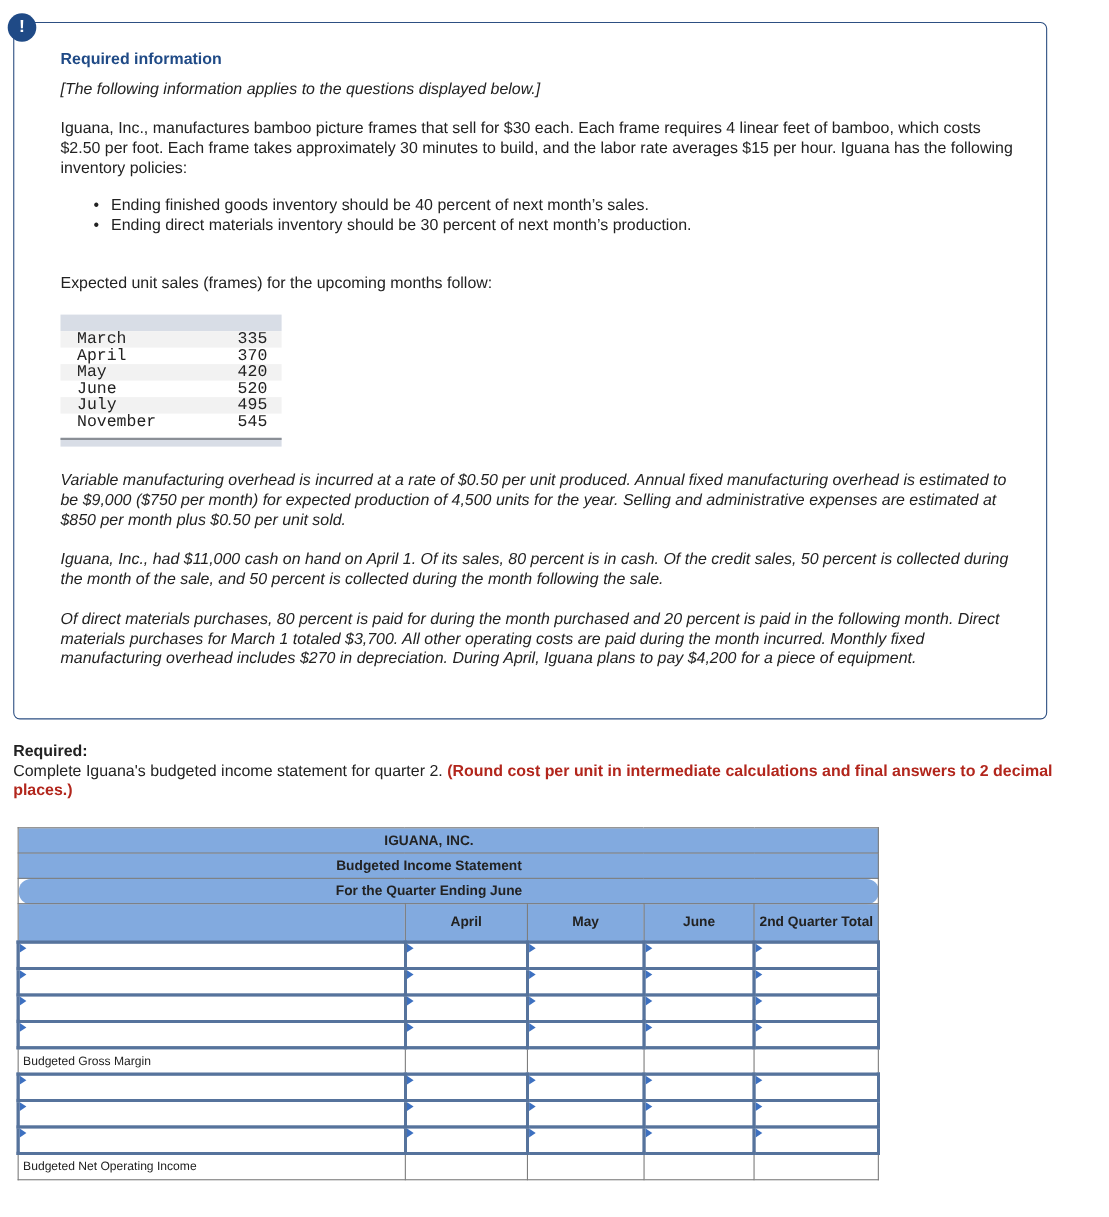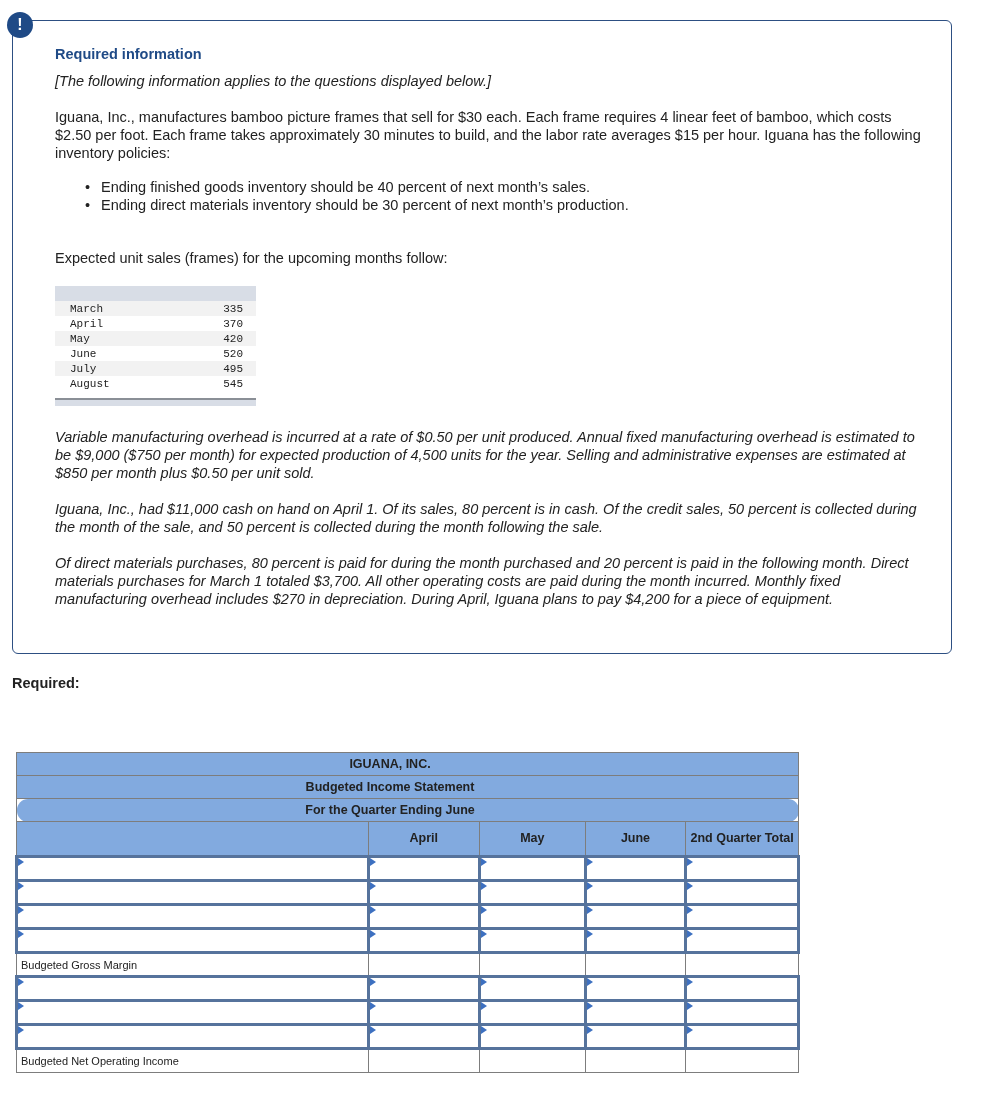--- a/index.html
+++ b/index.html
@@ -32,21 +32,21 @@
     ul.policies { margin-top: 16px; margin-left: 46px; list-style: none; }
     ul.policies li { line-height: 18px; position: relative; padding-left: 0; }
     ul.policies li::before {
       content: "•"; position: absolute; left: -16px; top: 0;
     }
     .sales-intro { position: absolute; left: 42px; top: 229px; }
     .sales-table {
       position: absolute; left: 42px; top: 265px;
       width: 201px;
       font-family: "Liberation Mono", monospace;
-      font-size: 11px;
+      font-size: 15px;
       color: #222;
     }
     .sales-head { height: 15px; background: #d8dde6; }
     .sales-row { display: flex; height: 15px; align-items: center; }
     .sales-row:nth-child(odd) { background: #f2f2f2; }
     .sales-row .m { width: 148px; padding-left: 15px; }
     .sales-row .v { width: 40px; text-align: right; }
     .sales-foot { height: 8px; margin-top: 7px; border-top: 2px solid #8a8f96; background: #d8dde6; }
     .para-block { position: absolute; left: 42px; width: 870px; line-height: 18px; font-style: italic; }
 
@@ -120,34 +120,38 @@
         </div>
       <div class="sales-row">
           <span class="m">June</span>
           <span class="v">520</span>
         </div>
       <div class="sales-row">
           <span class="m">July</span>
           <span class="v">495</span>
         </div>
       <div class="sales-row">
-          <span class="m">August</span>
+          <span class="m">November</span>
           <span class="v">545</span>
         </div>
     </div>
     <div class="sales-foot"></div>
   </div>
 
   <div class="para-block" style="top:407px;">Variable manufacturing overhead is incurred at a rate of $0.50 per unit produced. Annual fixed manufacturing overhead is estimated to be $9,000 ($750 per month) for expected production of 4,500 units for the year. Selling and administrative expenses are estimated at $850 per month plus $0.50 per unit sold.</div>
   <div class="para-block" style="top:479px;">Iguana, Inc., had $11,000 cash on hand on April 1. Of its sales, 80 percent is in cash. Of the credit sales, 50 percent is collected during the month of the sale, and 50 percent is collected during the month following the sale.</div>
   <div class="para-block" style="top:533px;">Of direct materials purchases, 80 percent is paid for during the month purchased and 20 percent is paid in the following month. Direct materials purchases for March 1 totaled $3,700. All other operating costs are paid during the month incurred. Monthly fixed manufacturing overhead includes $270 in depreciation. During April, Iguana plans to pay $4,200 for a piece of equipment.</div>
 </div>
 
 <div class="required-block">
   <div class="required-label">Required:</div>
+  <div>
+    <span>Complete Iguana's budgeted income statement for quarter 2.</span>
+    <span class="red-note">(Round cost per unit in intermediate calculations and final answers to 2 decimal places.)</span>
+  </div>
 </div>
 
 <table class="is-table">
   <tbody>
       <tr class="hdr">
     <td colspan="5" class="title-cell" style="padding-right:35px;">IGUANA, INC.</td>
   </tr>
   <tr class="hdr">
     <td colspan="5" style="padding-right:35px;margin-left:26px;">Budgeted Income Statement</td>
   </tr>

